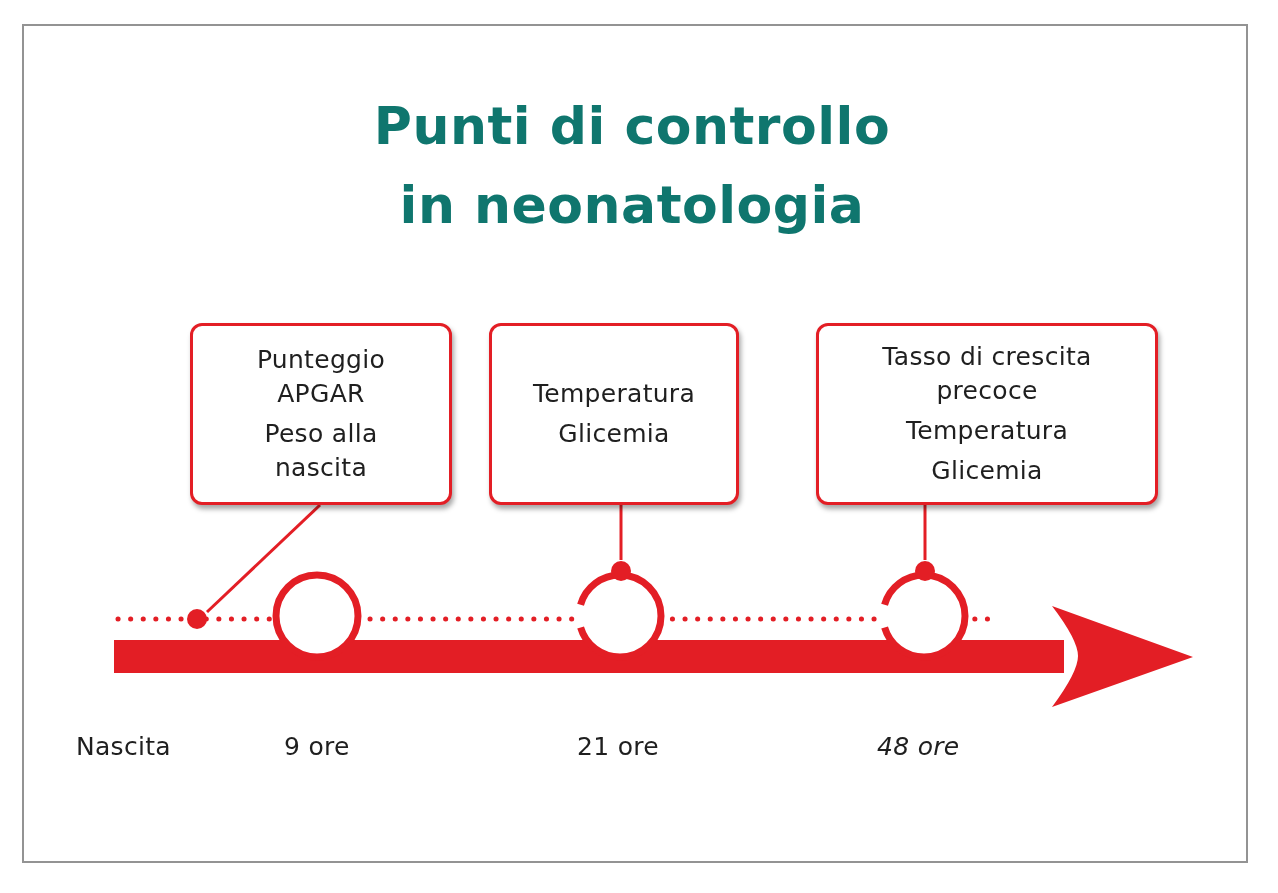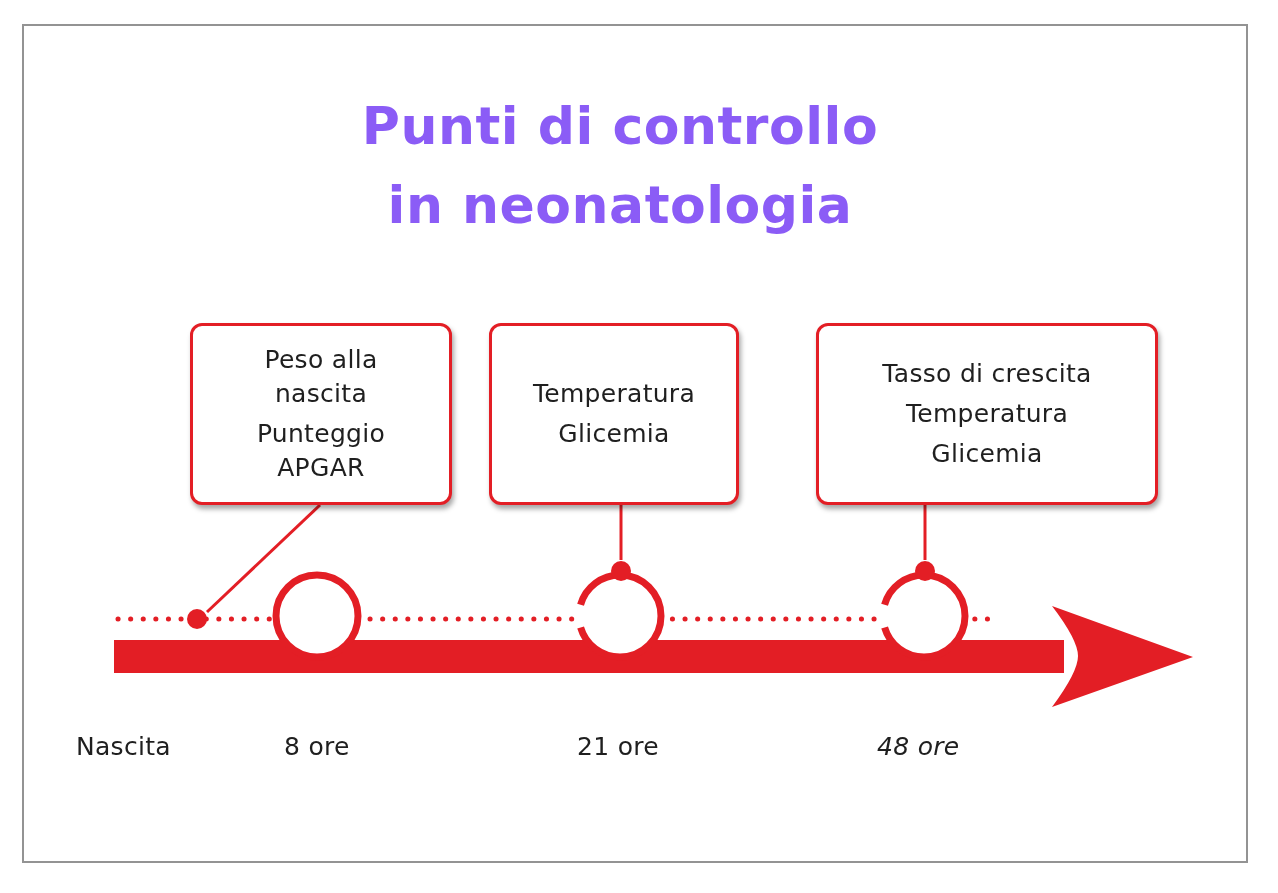--- a/index.html
+++ b/index.html
@@ -1,18 +1,18 @@
 <!DOCTYPE html>
 <html><head>
   <meta charset="utf-8">
   <style>
     html, body { margin: 0; padding: 0; background: #ffffff; }
     body { width: 1278px; height: 893px; position: relative; overflow: hidden; font-family: "DejaVu Sans", "Liberation Sans", sans-serif; }
     .frame { position: absolute; left: 22px; top: 24px; width: 1226px; height: 839px; border: 2px solid #939393; box-sizing: border-box; background: #fff; }
-    .title { position: absolute; left: 0; width: 1240px; text-align: center; color: #8b5cf6; font-weight: bold; font-size: 52px; line-height: 78px; letter-spacing: 0.5px; }
+    .title { position: absolute; left: 12px; width: 1240px; text-align: center; color: #0f766e; font-weight: bold; font-size: 52px; line-height: 78px; letter-spacing: 0.5px; }
     .title.l1 { top: 87px; }
     .title.l2 { top: 166px; }
     svg.diagram { position: absolute; left: 0; top: 0; }
     .box { position: absolute; background: #fff; border: 3px solid #e31e25; border-radius: 12px; box-sizing: border-box; box-shadow: 2px 4px 5px rgba(0,0,0,0.35); display: flex; flex-direction: column; align-items: center; justify-content: center; color: #1f1f1f; font-size: 25px; text-align: center; letter-spacing: 0.3px; }
     .box .item { line-height: 34px; margin: 3px 0; }
     .label { position: absolute; top: 732px; font-size: 25px; color: #1f1f1f; letter-spacing: 0.3px; }
   </style>
 </head>
 <body>
 
@@ -38,38 +38,39 @@
   <circle cx="620" cy="616" r="41" fill="#ffffff" stroke="#e31e25" stroke-width="7" stroke-dasharray="235 23" stroke-dashoffset="-140"></circle>
   <circle cx="621" cy="571" r="10" fill="#e31e25"></circle>
 
   <line x1="925" y1="505" x2="925" y2="560" stroke="#e31e25" stroke-width="3"></line>
   <circle cx="924" cy="616" r="41" fill="#ffffff" stroke="#e31e25" stroke-width="7" stroke-dasharray="235 23" stroke-dashoffset="-140"></circle>
   <circle cx="925" cy="571" r="10" fill="#e31e25"></circle>
 </svg>
 
 <div class="box" style="left:190px; top:323px; width:262px; height:182px;">
   <div class="item">
+    <div>Punteggio</div>
+    <div>APGAR</div>
+  </div>
+  <div class="item">
     <div>Peso alla</div>
     <div>nascita</div>
-  </div>
-  <div class="item">
-    <div>Punteggio</div>
-    <div>APGAR</div>
   </div>
 </div>
 
 <div class="box" style="left:489px; top:323px; width:250px; height:182px; justify-content:flex-start; padding-top:48px;">
   <div class="item">Temperatura</div>
   <div class="item">Glicemia</div>
 </div>
 
 <div class="box" style="left:816px; top:323px; width:342px; height:182px;">
   <div class="item">
     <div>Tasso di crescita</div>
+    <div>precoce</div>
   </div>
   <div class="item">Temperatura</div>
   <div class="item">Glicemia</div>
 </div>
 
 <div class="label" style="left:76px;">Nascita</div>
-<div class="label" style="left:284px;">8 ore</div>
+<div class="label" style="left:284px;">9 ore</div>
 <div class="label" style="left:577px;">21 ore</div>
 <div class="label" style="left:877px;font-style:italic;">48 ore</div>
 
 </body></html>

